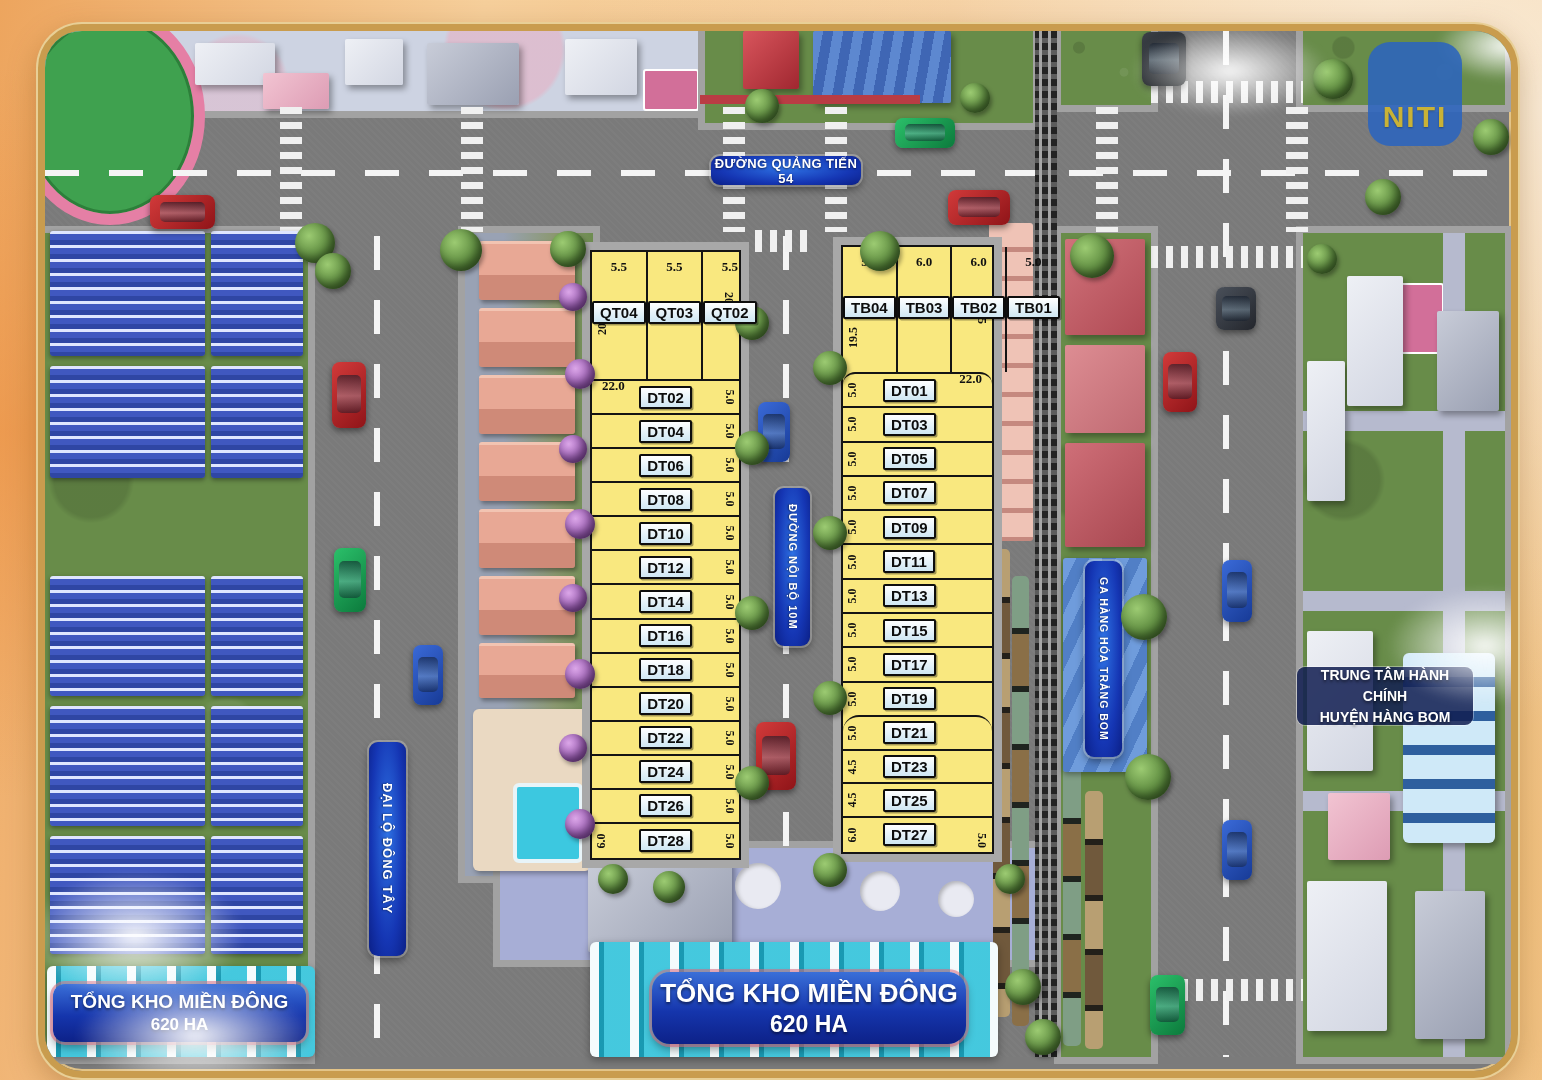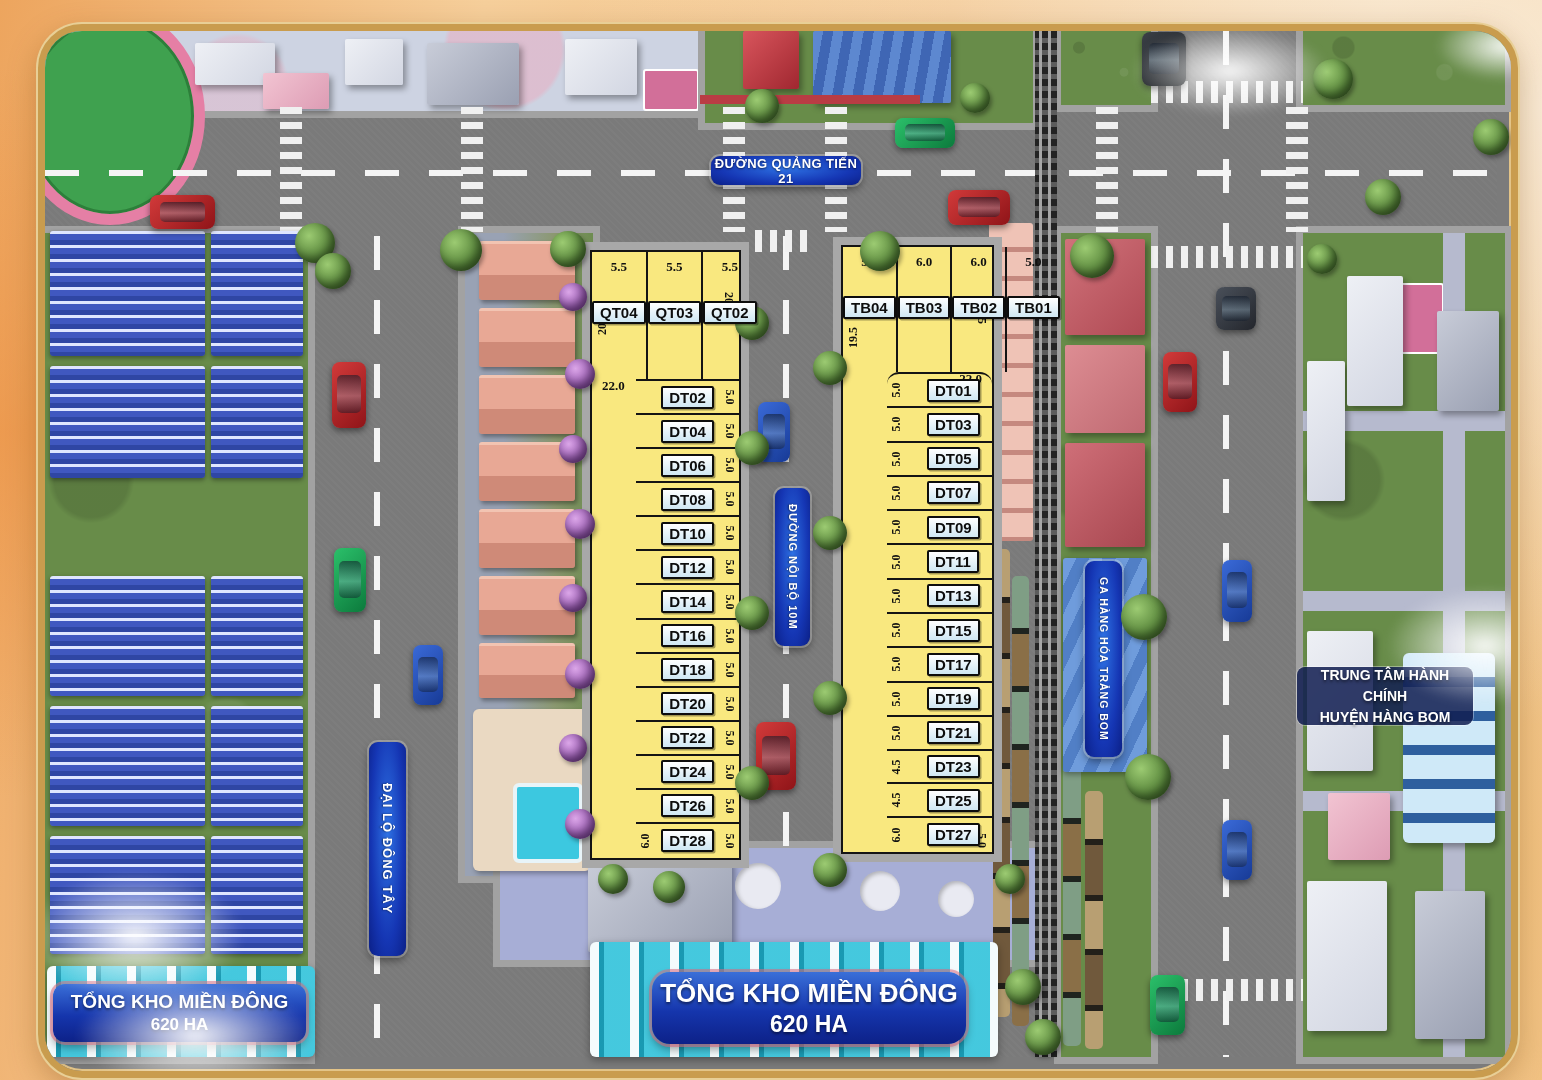--- a/index.html
+++ b/index.html
@@ -82,21 +82,21 @@
     box-shadow:0 0 0 3px rgba(219,104,128,.55),0 5px 10px rgba(0,0,0,.4);
     text-shadow:0 2px 3px rgba(0,0,0,.5);}
   .banner.simple{box-shadow:0 0 0 2px rgba(230,240,255,.5),0 5px 10px rgba(0,0,0,.4);border-radius:14px;}
   .banner.flat{background:rgba(18,30,82,.86);border-radius:8px;box-shadow:0 0 0 1px rgba(255,255,255,.35);}
   
   .plot-block{background:#f9e87f;border:2.5px solid #141414;box-shadow:0 0 0 8px #a8a8a8;
     display:flex;flex-direction:column;}
   .top-row{display:flex;}
   .v-plot{flex:1 1 0;display:flex;flex-direction:column;align-items:center;position:relative;}
   .v-plot + .v-plot{border-left:2px solid #141414;}
-  .rowsbox{flex:1;display:flex;flex-direction:column;padding-left:44px;}
+  .rowsbox{flex:1;display:flex;flex-direction:column;}
   .dt-row{position:relative;display:flex;align-items:center;justify-content:center;border-top:2px solid #141414;}
   .rb .dt-row{justify-content:flex-start;padding-left:40px;}
   .chip{display:inline-block;background:linear-gradient(180deg,#ffffff,#cfe7f3);border:2px solid #0d0d0d;
     color:#0d0d0d;padding:0 6px;line-height:19px;font-weight:bold;font-size:15px;border-radius:2px;
     box-shadow:1.5px 1.5px 0 rgba(0,0,0,.35);z-index:2;}
   .dim{font-family:"Liberation Serif",serif;font-weight:bold;font-size:13px;color:#111;}
   .topdim{margin-top:7px;}
   .v-plot .chip{margin-top:26px;}
   .vdim{writing-mode:vertical-rl;position:absolute;font-family:"Liberation Serif",serif;
     font-weight:bold;font-size:12px;color:#111;}
@@ -399,21 +399,21 @@
           <span class="chip">DT17</span>
 
         </div>
 
         <div class="dt-row" style="flex-grow: 5;">
           <span class="vdim mid flip" style="left:2px">5.0</span>
           <span class="chip">DT19</span>
 
         </div>
 
-        <div class="dt-row" style="flex-grow: 5;">
+        <div class="dt-row" style="flex-grow: 5; border-radius: 16px;">
           <span class="vdim mid flip" style="left:2px">5.0</span>
           <span class="chip">DT21</span>
 
         </div>
 
         <div class="dt-row" style="flex-grow: 4.5;">
           <span class="vdim mid flip" style="left:2px">4.5</span>
           <span class="chip">DT23</span>
 
         </div>
@@ -429,21 +429,21 @@
           <span class="chip">DT27</span>
           <span class="vdim" style="right:3px;bottom:4px">5.0</span>
         </div>
 
     </div>
     <span class="vdim flip" style="left:3px;top:80px">19.5</span>
     <span class="vdim" style="right:3px;top:56px">19.5</span>
     <span class="dim a" style="right:10px;top:124px">22.0</span>
   </div>
 
-  <div class="a sign" style="left:666px;top:125px;width:150px;height:29px;font-size:13px">ĐƯỜNG QUẢNG TIẾN 21</div>
+  <div class="a sign" style="left:666px;top:125px;width:150px;height:29px;font-size:13px">ĐƯỜNG QUẢNG TIẾN 54</div>
   <div class="a sign vert" style="left:324px;top:711px;width:37px;height:214px;font-size:13px">ĐẠI LỘ ĐÔNG TÂY</div>
   <div class="a sign vert" style="left:730px;top:457px;width:35px;height:158px;font-size:11px">ĐƯỜNG NỘI BỘ 10M</div>
   <div class="a sign vert" style="left:1040px;top:530px;width:37px;height:196px;font-size:10.5px">GA HÀNG HÓA TRẢNG BOM</div>
 
 
   <div class="a banner flat" style="left:1252px;top:636px;width:176px;height:58px;font-size:14px;line-height:1.5">
     <span>TRUNG TÂM HÀNH CHÍNH</span>
     <span>HUYỆN HÀNG BOM</span>
   </div>
 
@@ -507,15 +507,16 @@
   <div class="a tree purple" style="left:520px;top:628px;width:30px;height:30px"></div>
   <div class="a tree purple" style="left:514px;top:703px;width:28px;height:28px"></div>
   <div class="a tree purple" style="left:520px;top:778px;width:30px;height:30px"></div>
 
   <div class="a cloud" style="left:1085px;top:-5px;width:200px;height:90px"></div>
   <div class="a cloud" style="left:1340px;top:555px;width:200px;height:120px"></div>
   <div class="a cloud" style="left:-20px;top:840px;width:220px;height:130px"></div>
   <div class="a cloud" style="left:30px;top:950px;width:240px;height:110px"></div>
   <div class="a cloud" style="left:1390px;top:-20px;width:140px;height:70px"></div>
 
+  <div class="a logo-mark" style="left:1323px;top:11px;width:94px;height:92px">NITI</div>
 
 </div>
 </div>
 
 </body></html>

